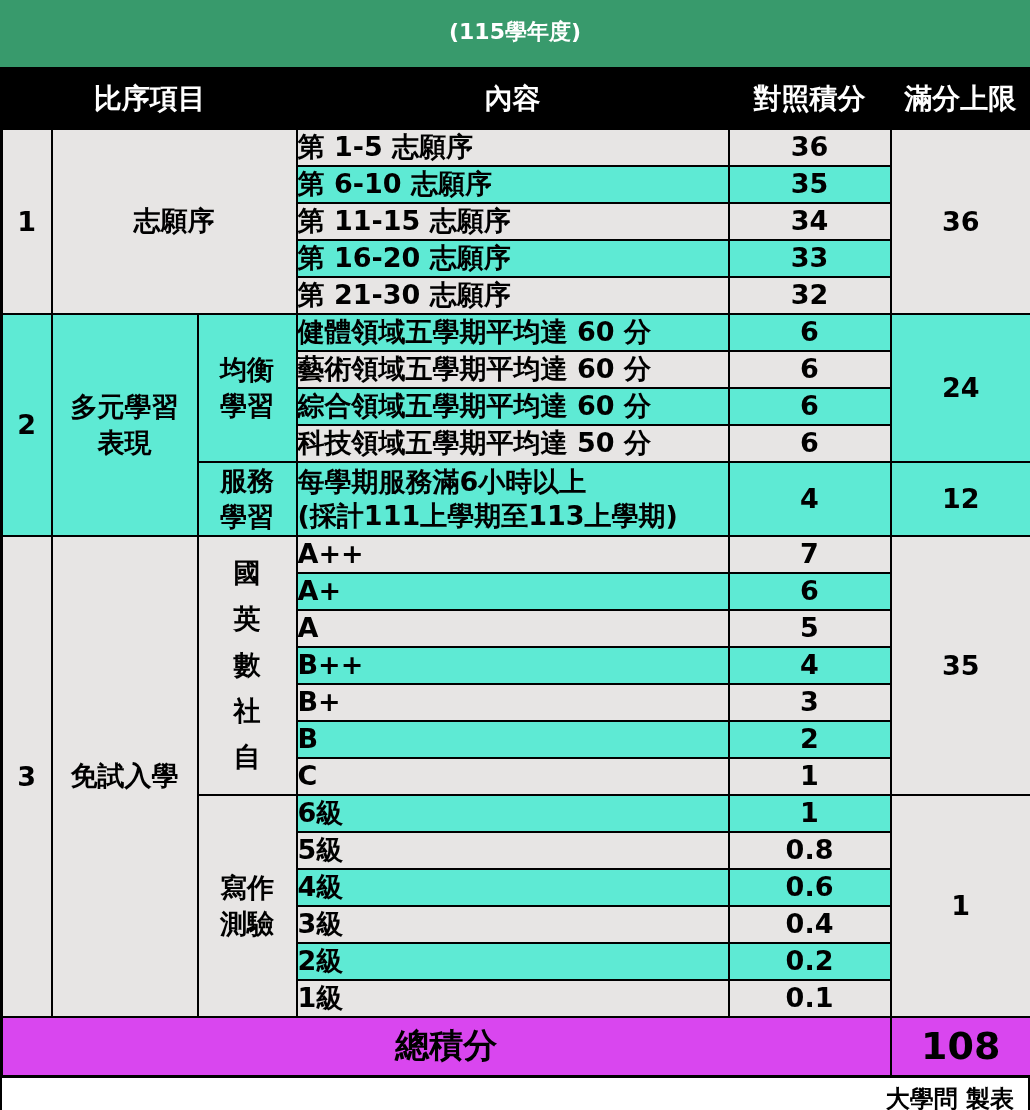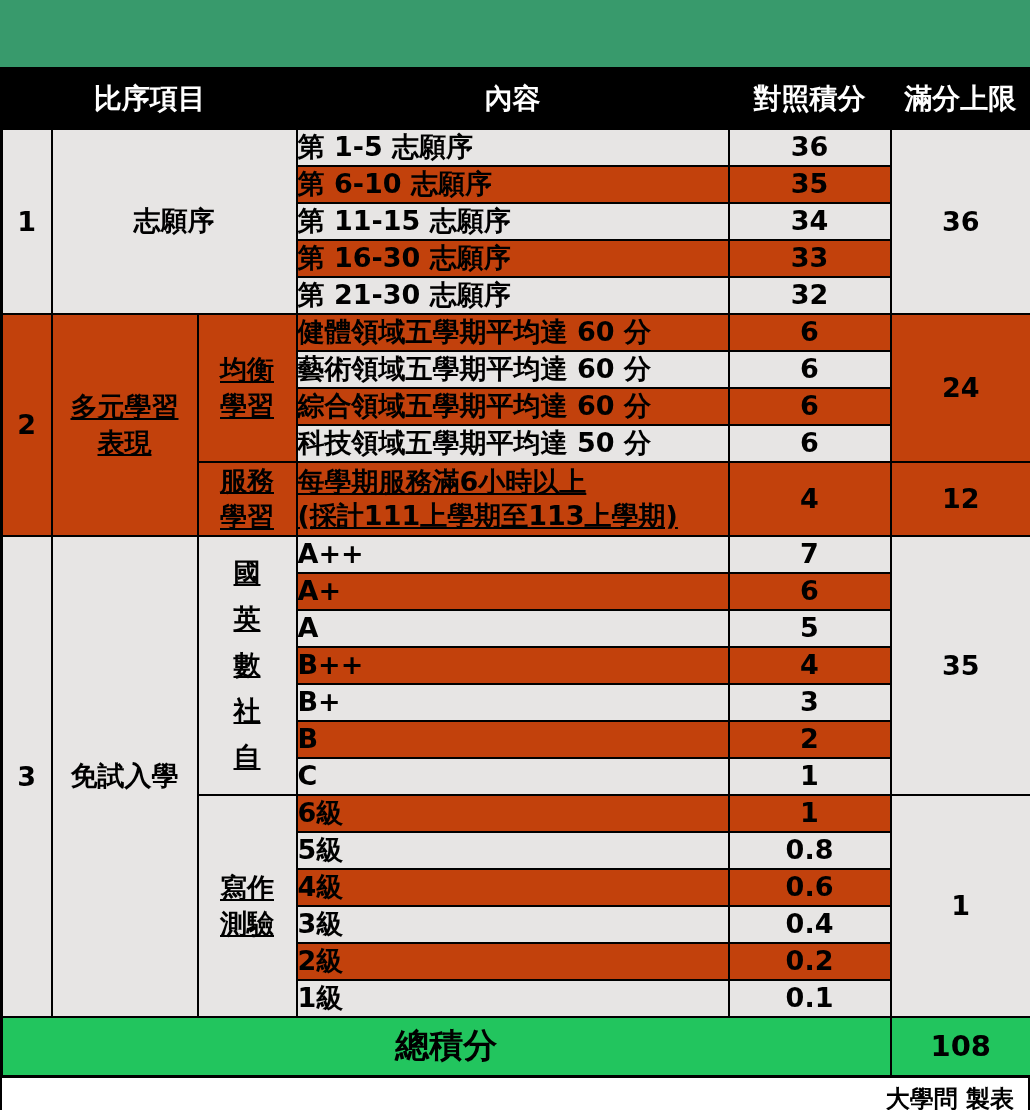--- a/index.html
+++ b/index.html
@@ -44,48 +44,49 @@
     font-size:27px;font-weight:700;
     text-align:center;vertical-align:middle;
     padding:0;
     overflow:hidden;
   }
   tr.body{height:37px;}
   tr.tall{height:74px;margin-top:8px;}
   td.content{text-align:left;line-height:34px;}
   td.score{line-height:34px;}
   .g{background:#E7E5E4;}
-  .w{background:#c2410c;}
-  .ml{white-space:pre-line;text-decoration:underline;}
+  .w{background:#5eead4;}
+  .ml{white-space:pre-line;}
   td.cat{line-height:36px;}
   td.sub{line-height:36px;}
   td.subject{line-height:46px;}
   tr.foot{height:60px;}
-  tr.foot td{background:#22c55e;}
+  tr.foot td{background:#d946ef;}
   td.total-label{font-size:34px;}
-  td.total-value{font-size:29px;}
+  td.total-value{font-size:38px;}
   .credit{
     height:44px;
     box-sizing:border-box;
     background:#fff;
     border:2px solid #000;
     border-top:none;
     display:flex;
     align-items:center;
     justify-content:flex-end;
     padding-right:14px;
     font-size:24px;
   }
 </style>
 </head>
 <body>
 
 <div class="page">
 
   <div class="title-bar">
+      <span class="title-sub">(115學年度)</span>
   </div>
 
   <table class="score-table">
     <colgroup>
       <col style="width:50px">
         <col style="width:146px">
         <col style="width:99px">
       <col style="width:432px">
         <col style="width:162px">
         <col style="width:141px">
@@ -108,21 +109,21 @@
     </tr>
     <tr class="body">
       <td class="content w">第 6-10 志願序</td>
       <td class="score w">35</td>
     </tr>
     <tr class="body">
       <td class="content g">第 11-15 志願序</td>
       <td class="score g">34</td>
     </tr>
     <tr class="body">
-      <td class="content w">第 16-30 志願序</td>
+      <td class="content w">第 16-20 志願序</td>
       <td class="score w">33</td>
     </tr>
     <tr class="body">
       <td class="content g">第 21-30 志願序</td>
       <td class="score g">32</td>
     </tr>
 
     <tr class="body">
       <td class="no w" rowspan="5">2</td>
       <td class="cat w ml" rowspan="5">多元學習

